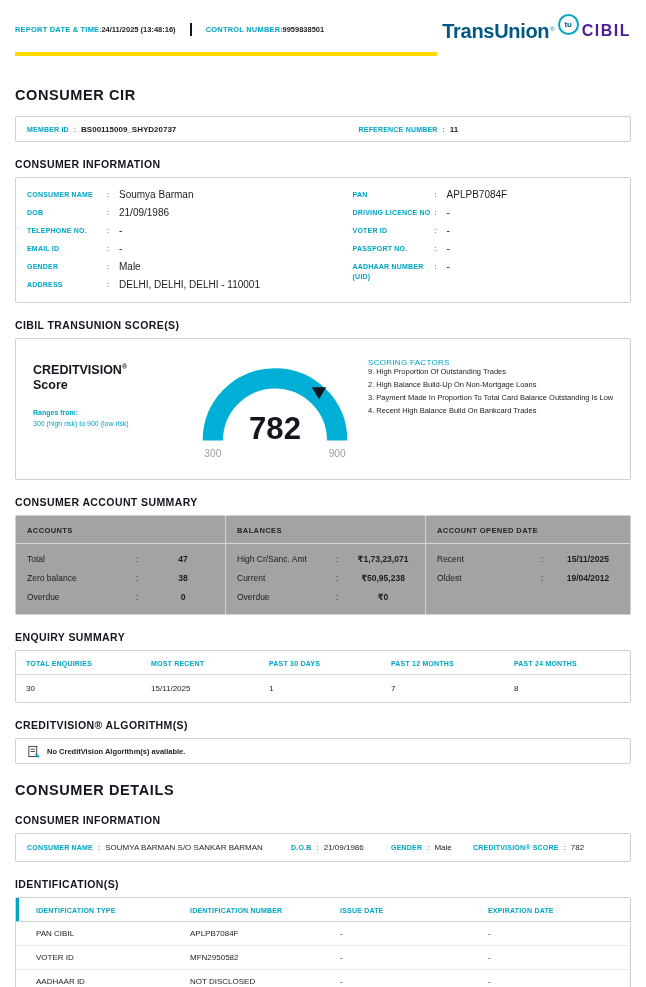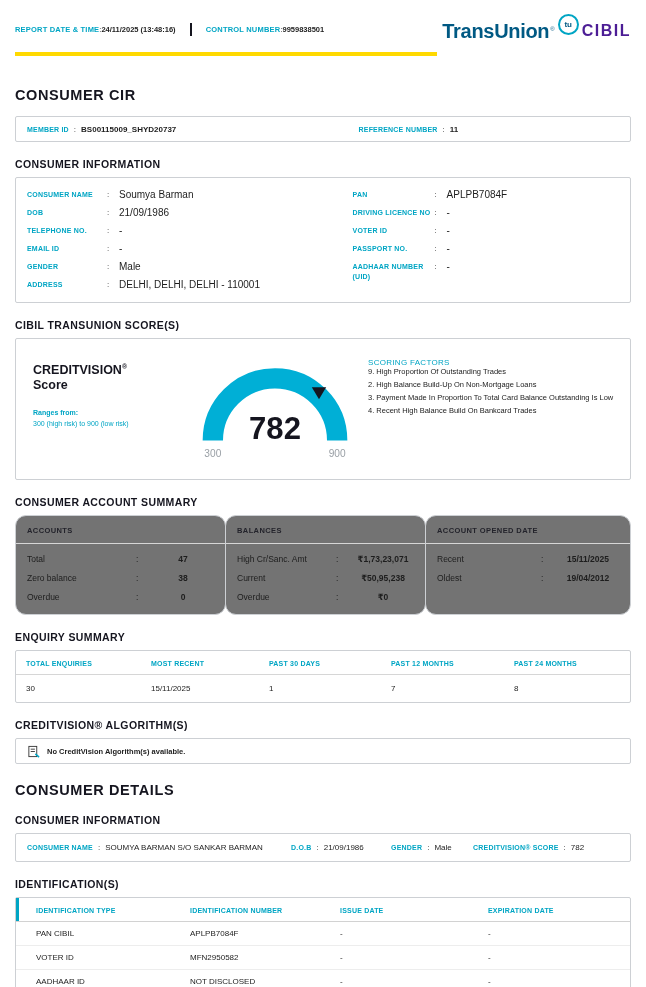--- a/index.html
+++ b/index.html
@@ -55,21 +55,21 @@
   .cv-name .reg{font-size:7px;vertical-align:super;}
   .ranges{margin-top:15px;font-size:7px;color:#00A5C4;line-height:9px;}
   .ranges .rl{font-weight:bold;margin-bottom:2px;}
   .score-gauge{width:178px;padding-top:13px;text-align:center;}
   .score-factors{flex:1;padding:19px 12px 0 4px;}
   .sf-title{font-size:8px;font-weight:normal;color:#00A5C4;letter-spacing:.3px;}
   .sf-item{font-size:7.5px;color:#222;margin-bottom:4px;line-height:9px;}
 
   
   .summary-row{display:flex;}
-  .sum-box{border:1px solid #cdd0d4;border-radius:11px;background:#737373;}
+  .sum-box{border:1px solid #cdd0d4;border-radius:2px;background:#a3a3a3;}
   .sum-box.b1{width:211px;}
   .sum-box.b2{width:201px;margin-left:-1px;}
   .sum-box.b3{flex:1;margin-left:-1px;}
   .sum-head{padding:10px 11px 8px;font-size:7.5px;font-weight:bold;color:#23232b;letter-spacing:.4px;border-bottom:1px solid #d6d6d6;}
   .sum-body{padding:10px 11px 3px;}
   .sum-row{display:flex;align-items:baseline;margin-bottom:9px;font-size:8.5px;color:#1d1d1d;}
   .sum-row .sl{flex:1;}
   .sum-row .sc{width:16px;}
   .sum-row .sv{min-width:62px;text-align:center;font-weight:bold;}
 

